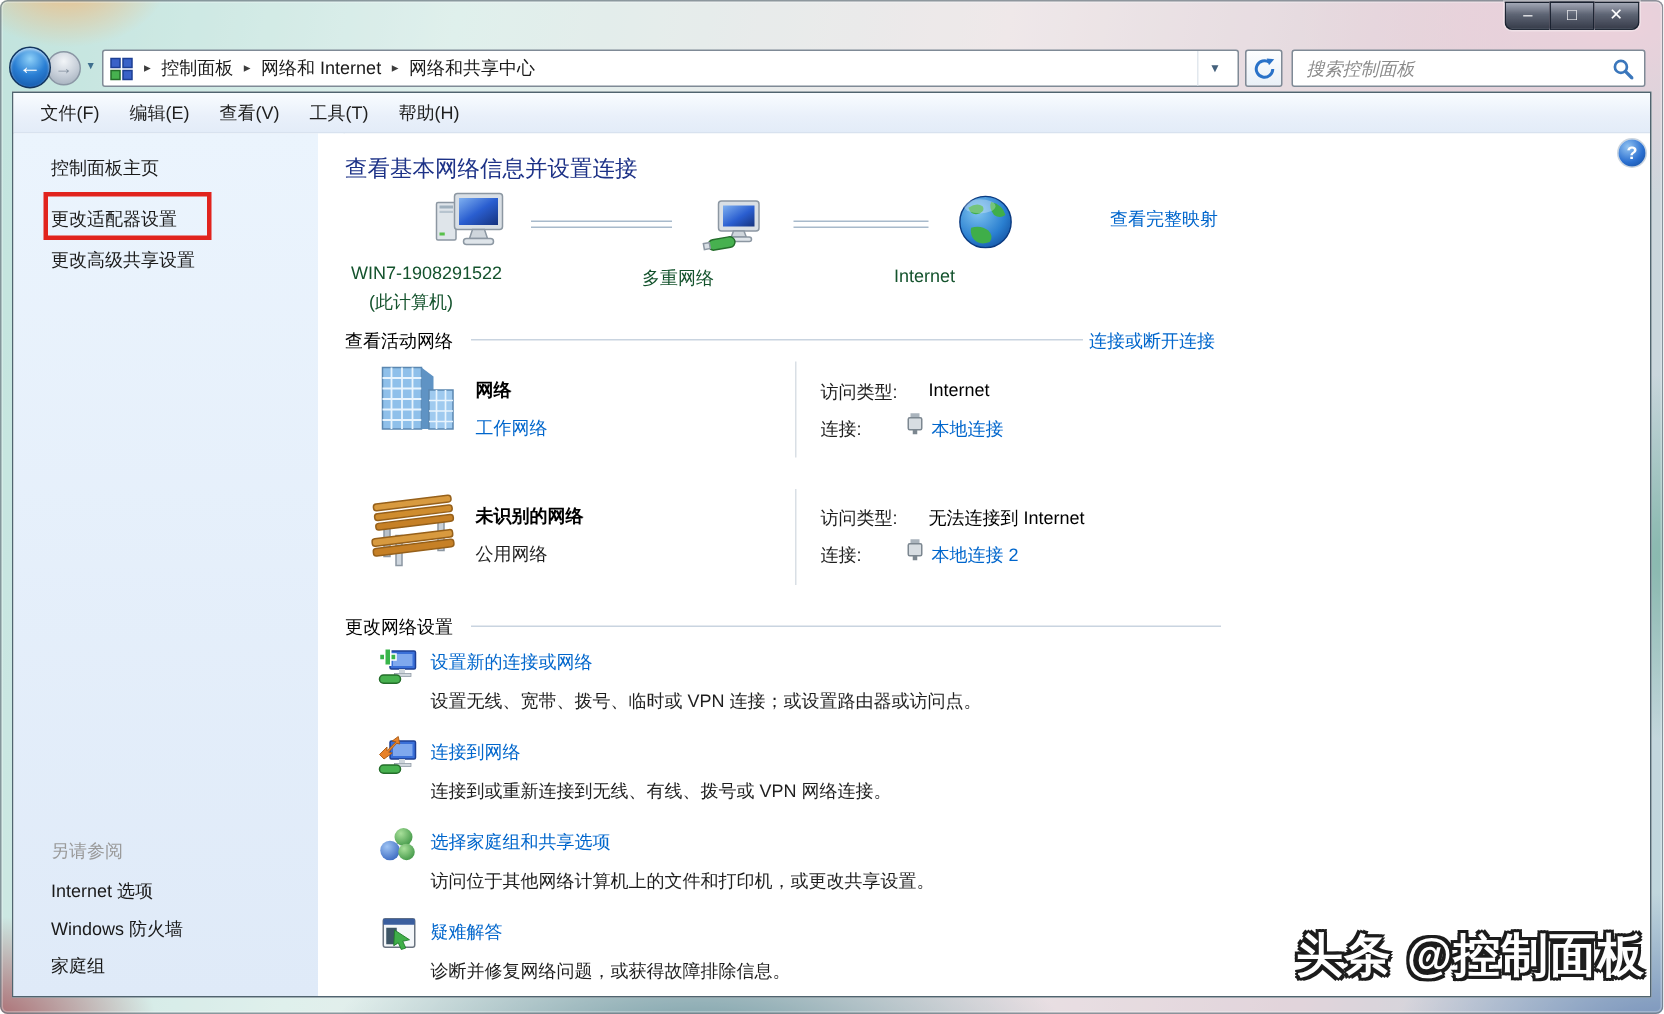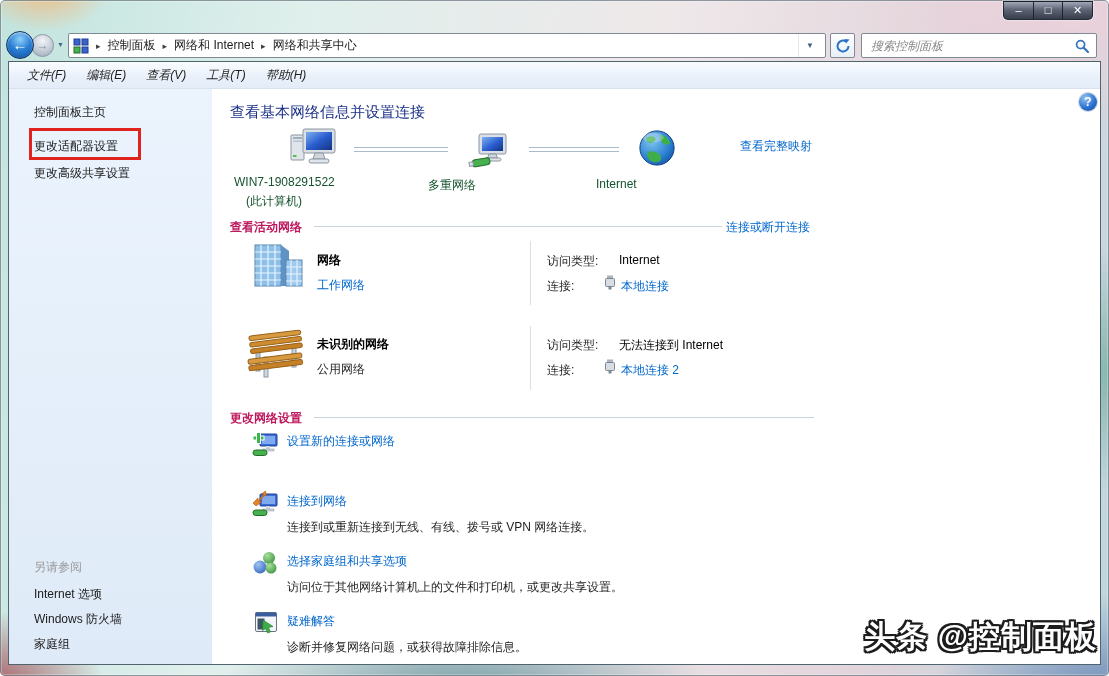--- a/index.html
+++ b/index.html
@@ -49,32 +49,32 @@
     box-sizing:border-box;display:flex;align-items:center;padding:0 7px;}
   .searchbox input{flex:1;border:none;outline:none;background:transparent;font-style:italic;font-size:12px;color:#555;
     font-family:"Liberation Sans","DejaVu Sans",sans-serif;min-width:0;}
   .searchbox input::placeholder{color:#8a8a8a;font-style:italic;}
 
   
   .client{left:8px;top:61px;width:1093px;height:604px;box-sizing:border-box;background:#fff;border:1px solid #50646f;}
   .menubar{position:absolute;left:0;top:0;right:0;height:26px;
     background:linear-gradient(180deg,#f9fcff,#e9f0fa 60%,#e3ecf8);border-bottom:1px solid #d8e2ef;
     display:flex;align-items:center;padding-left:8px;}
-  .menuitem{padding:3px 10px;color:#1e1e1e;cursor:pointer;font-style:italic;}
+  .menuitem{padding:3px 10px;color:#1e1e1e;cursor:pointer;}
   .sidebar{position:absolute;left:0;top:27px;bottom:0;width:202px;
     background:linear-gradient(180deg,#ebf4fd,#dfeaf8);border-right:1px solid #cfdcec;padding-left:18px;}
   .sideitem{position:absolute;left:25px;color:#1a1a1a;cursor:pointer;white-space:nowrap;}
   .sidehead{position:absolute;left:25px;color:#9a9a9a;white-space:nowrap;}
   .redbox{position:absolute;left:20px;top:39px;width:106px;height:26px;border:3px solid #e1231d;z-index:5;}
   .main{position:absolute;left:203px;top:27px;right:0;bottom:0;background:#fff;}
 
   .pagetitle{left:18px;top:14px;font-size:15px;color:#1d3287;}
   .maplabel{text-align:left;color:#14532d;}
   .mapline{height:1px;border-top:1px solid #a8bacb;border-bottom:1px solid #a8bacb;background:#fff;box-sizing:content-box;padding-top:2px;}
-  .secheader{color:#be185d;font-weight:bold;}
+  .secheader{color:#000000;}
   .rule{height:1px;background:#c9d4e0;}
   .vdivider{width:1px;background:#d9dfe5;}
   .bold{font-weight:bold;color:#000;}
   .desc{color:#1e1e1e;}
   .helpbtn{left:867px;top:4px;width:18px;height:18px;border-radius:50%;text-align:center;line-height:18px;
     color:#fff;font-weight:bold;font-size:12px;cursor:pointer;
     background:radial-gradient(circle at 35% 28%, #93c4f2, #2a6fd0 58%, #124a98);box-shadow:0 0 0 1px rgba(150,170,190,.5);}
   .watermark{right:12px;top:616px;font-size:31px;font-weight:bold;color:#fff;letter-spacing:1px;white-space:nowrap;
     text-shadow:-2px -2px 0 #1c1c1c,2px -2px 0 #1c1c1c,-2px 2px 0 #1c1c1c,2px 2px 0 #1c1c1c,0 2px 0 #1c1c1c,2px 0 0 #1c1c1c,0 -2px 0 #1c1c1c,-2px 0 0 #1c1c1c;}
 </style>
@@ -293,20 +293,21 @@
           <rect x="14" y="16" width="4" height="3" fill="#cfd6dc"></rect>
           <rect x="11" y="19" width="11" height="2" fill="#cfd6dc" stroke="#8c97a2" stroke-width="0.5"></rect>
           <rect x="1" y="20" width="14" height="5.5" rx="2.7" fill="#47b14f" stroke="#256e2b"></rect>
           <g>
             <rect x="1" y="6" width="11" height="4" fill="#39b54a" stroke="#ffffff"></rect>
             <rect x="4.5" y="2.5" width="4" height="11" fill="#39b54a" stroke="#ffffff"></rect>
           </g>
         </svg>
       </div>
       <div class="abs link" style="left:75px;top:344px;">设置新的连接或网络</div>
+      <div class="abs desc" style="left:75px;top:370px;">设置无线、宽带、拨号、临时或 VPN 连接；或设置路由器或访问点。</div>
 
       <div class="abs" style="left:40px;top:401px;">
         <svg width="27" height="27" viewBox="0 0 27 27">
           <rect x="8" y="4" width="17" height="12" rx="1" fill="#3a6fd8" stroke="#1d3f94"></rect>
           <rect x="10" y="6" width="13" height="8" fill="#7fa8ee"></rect>
           <rect x="14" y="16" width="4" height="3" fill="#cfd6dc"></rect>
           <rect x="11" y="19" width="11" height="2" fill="#cfd6dc" stroke="#8c97a2" stroke-width="0.5"></rect>
           <rect x="1" y="20" width="14" height="5.5" rx="2.7" fill="#47b14f" stroke="#256e2b"></rect>
           <polygon points="1,13 6,8 6,10.5 12,4.5 9.5,4 13.5,1 14.5,6 12.5,5.5 7,11.5 9.5,12 4,16" fill="#e8822a" stroke="#a85a14" stroke-width="0.6"></polygon>
         </svg>

